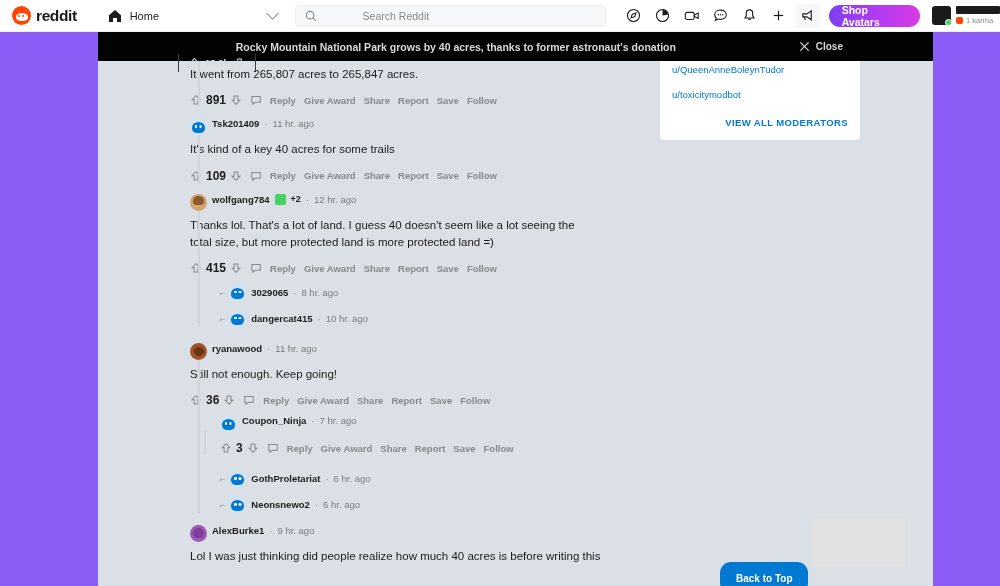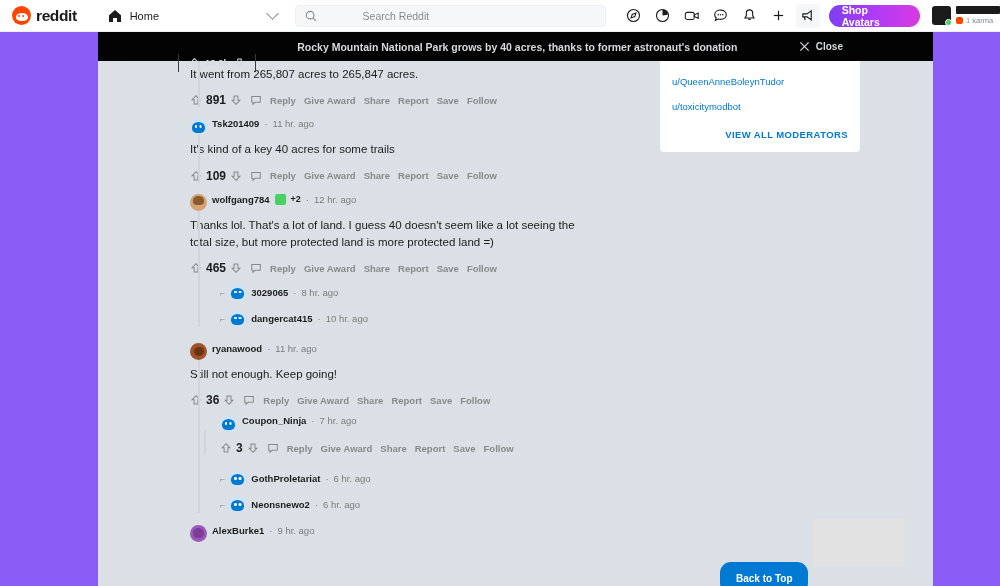--- a/index.html
+++ b/index.html
@@ -82,21 +82,21 @@
   .banner {
     position: absolute; top: 32px; left: 98px; width: 835px; height: 29px;
     background: #030303; display: flex; align-items: center; z-index: 35;
   }
   .banner-votes {
     display: flex; align-items: center; gap: 5px; margin-left: 80px;
     padding: 0 10px; border-left: 1px solid #3a3a3b; border-right: 1px solid #3a3a3b; height: 18px; margin-top: 32px;
   }
   .banner-count { font-size: 9.5px; font-weight: bold; color: #d7dadc; }
   .banner-title {
-    flex: 1; text-align: center; font-size: 10.5px; font-weight: bold;
+    flex: 1; text-align: left; font-size: 10.5px; font-weight: bold;
     color: #d7dadc; margin-left: -20px;
   }
   .banner-close {
     display: flex; align-items: center; gap: 6px; margin-right: 90px;
   }
   .banner-close-txt { font-size: 10px; font-weight: bold; color: #d7dadc; }
 
   
   .page {
     position: absolute; top: 32px; left: 98px; width: 835px; height: 554px;
@@ -148,21 +148,21 @@
 
   .thread-line {
     position: absolute; left: 8px; top: 28px; bottom: 0; width: 1.5px; background: #cfd5da;
   }
 
   .indent-1 { margin-left: 14px; position: relative; padding-left: 16px; }
   .indent-2 { margin-left: 14px; position: relative; padding-left: 16px; }
 
   
   .side-card {
-    position: absolute; left: 562px; top: 12px; width: 200px; background: #ffffff;
+    position: absolute; left: 562px; top: 0; width: 200px; background: #ffffff;
     border-radius: 0 0 4px 4px; padding: 0 12px 12px 12px;
   }
   .mod-link { font-size: 9.5px; color: #0079d3; padding: 7px 0; display: block; }
   .mod-link.cut { opacity: 0.95; }
   .view-all {
     font-size: 9.5px; font-weight: bold; color: #0079d3; letter-spacing: 0.4px;
     text-align: right; padding-top: 10px;
   }
 
   
@@ -363,21 +363,21 @@
           <span class="ago">12 hr. ago</span>
         </div>
         <div class="c-body">Thanks lol. That's a lot of land. I guess 40 doesn't seem like a lot seeing the total size, but more protected land is more protected land =)</div>
         <div class="c-actions">
           <span class="vote-grp">
             <span>
                 <svg width="12" height="12" viewBox="0 0 14 14">
                   <path d="M7 2 L11.5 6.6 H9.2 V11.6 H4.8 V6.6 H2.5 Z" fill="none" stroke="#878a8c" stroke-width="1.2"></path>
                 </svg>
               </span>
-            <span class="vcount">465</span>
+            <span class="vcount">415</span>
             <span>
                 <svg width="12" height="12" viewBox="0 0 14 14">
                   <path d="M7 12 L11.5 7.4 H9.2 V2.4 H4.8 V7.4 H2.5 Z" fill="none" stroke="#878a8c" stroke-width="1.2"></path>
                 </svg>
               </span>
           </span>
           <span>
               <svg width="12" height="12" viewBox="0 0 14 14">
                 <path d="M2 3 H12 V9.6 H6.2 L3.4 11.8 V9.6 H2 Z" fill="none" stroke="#878a8c" stroke-width="1.2"></path>
               </svg>
@@ -498,20 +498,21 @@
         </div>
       </div>
 
       <div class="comment" style="padding-top:12px;">
         <div class="c-head">
           <span class="avatar av-purple"></span>
           <span class="uname">AlexBurke1</span>
           <span class="dot-sep">·</span>
           <span class="ago">9 hr. ago</span>
         </div>
+        <div class="c-body" style="max-width:420px;">Lol I was just thinking did people realize how much 40 acres is before writing this</div>
       </div>
 
     </div>
 
     <div class="faded-block"></div>
     <div class="back-top">Back to Top</div>
   </div>
 
   <div class="banner">
     <div class="banner-votes">

